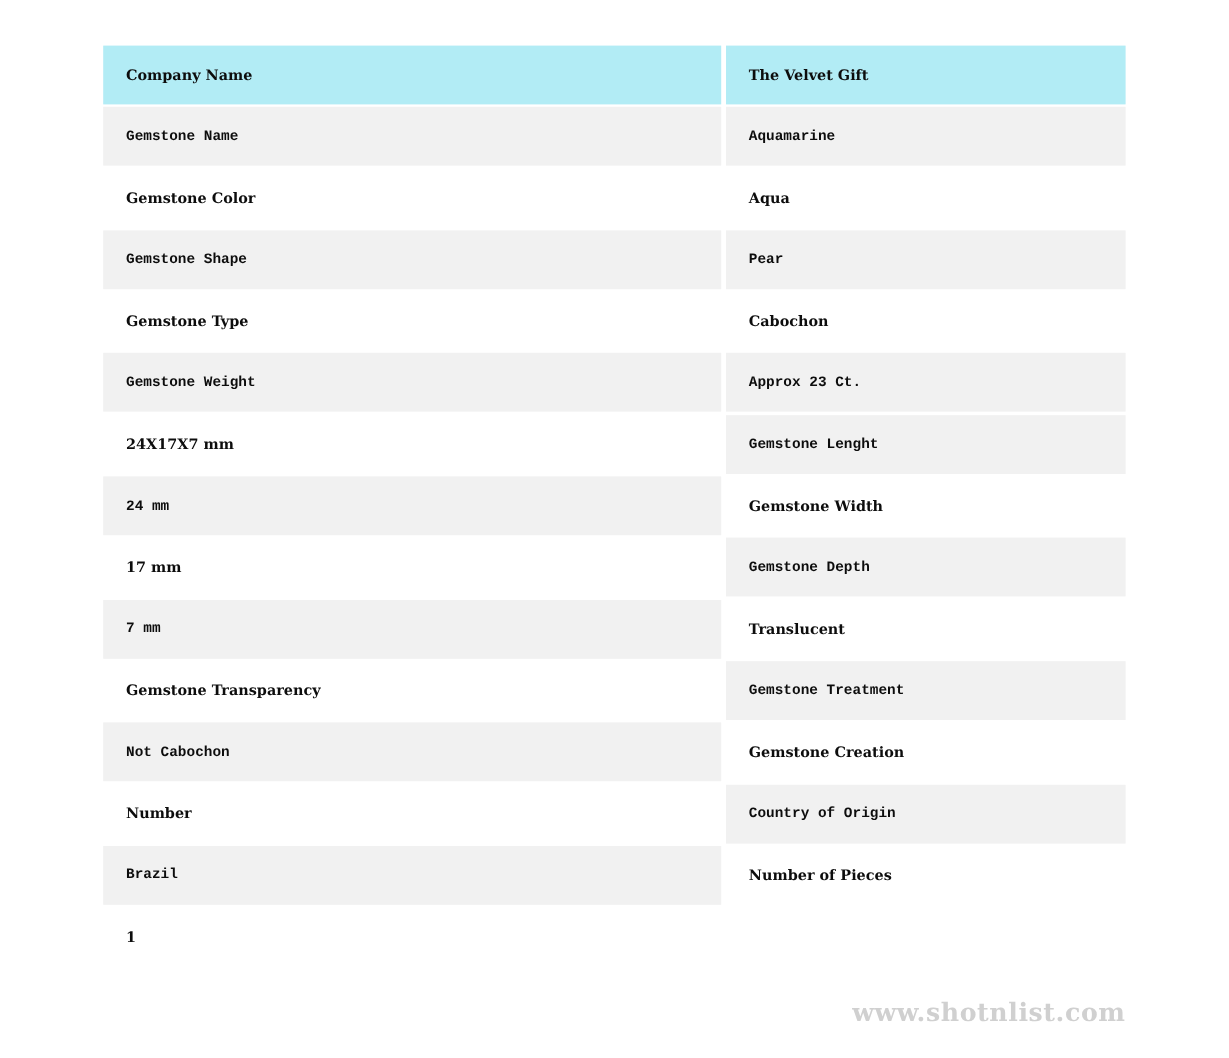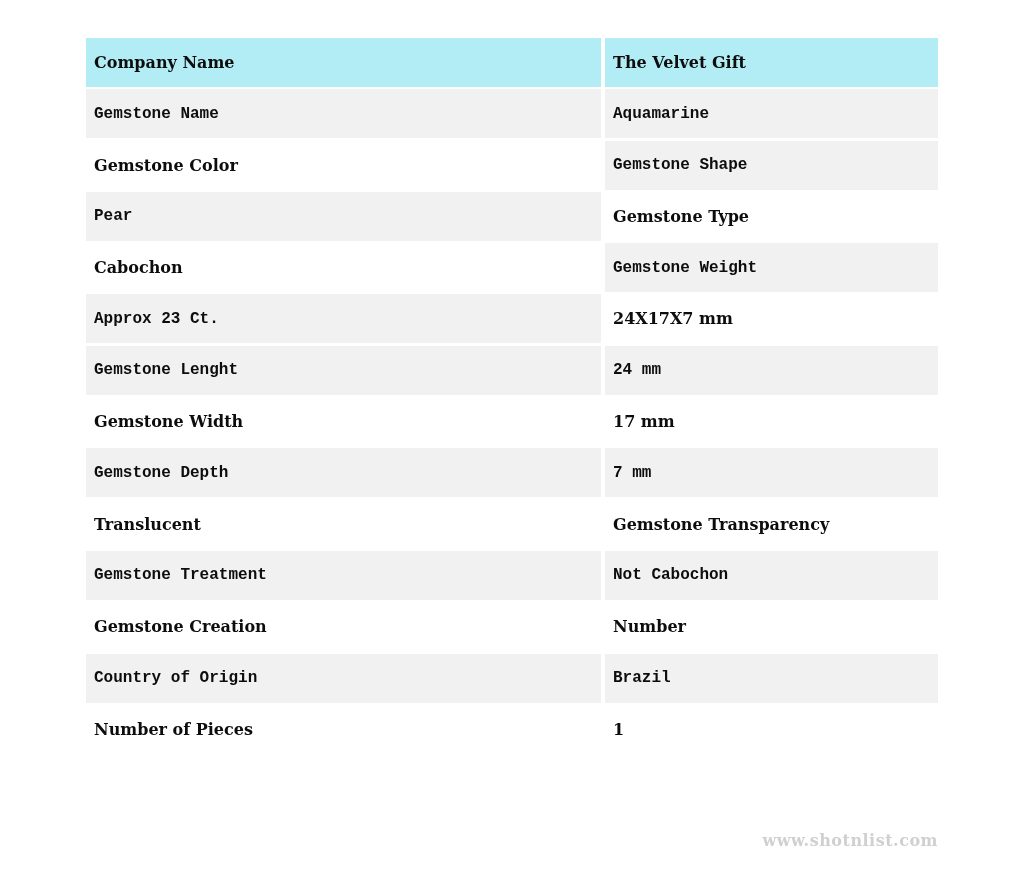--- a/index.html
+++ b/index.html
@@ -22,54 +22,55 @@
     display: grid;
     grid-template-columns: 515px 333px;
     column-gap: 4px;
     row-gap: 2.3px;
   }
   .cell {
     box-sizing: border-box;
     height: 49px;
     display: flex;
     align-items: center;
-    padding-left: 8px;
+    padding-left: 19px;
     font-weight: bold;
-    font-size: 16px;
+    font-size: 12px;
     color: var(--text-color, #0d0d0d);
     background: var(--plain-bg, #ffffff);
     white-space: nowrap;
     overflow: hidden;
   }
   .cell.alt {
     background: var(--alt-bg, #f1f1f1);
     font-family: Liberation Mono, monospace;
   }
   .cell.header {
     background: var(--header-bg, #b2ecf5);
   }
   .watermark {
     position: absolute;
     right: 86px;
     top: 831px;
     font-weight: bold;
-    font-size: 16px;
+    font-size: 21px;
     letter-spacing: 0.5px;
     color: var(--watermark-color, #d0d0d0);
   }
 </style>
 </head>
 <body style="--header-bg: #b2ecf5; --alt-bg: #f1f1f1; --plain-bg: #ffffff; --text-color: #0d0d0d; --watermark-color: #d0d0d0;">
 
 <div class="spec-table" id="spec-table">
     <div class="cell header">Company Name</div>
     <div class="cell header">The Velvet Gift</div>
     <div class="cell alt">Gemstone Name</div>
     <div class="cell alt">Aquamarine</div>
     <div class="cell ">Gemstone Color</div>
+    <div class="cell ">Aqua</div>
     <div class="cell alt">Gemstone Shape</div>
     <div class="cell alt">Pear</div>
     <div class="cell ">Gemstone Type</div>
     <div class="cell ">Cabochon</div>
     <div class="cell alt">Gemstone Weight</div>
     <div class="cell alt">Approx 23 Ct.</div>
     <div class="cell ">24X17X7 mm</div>
     <div class="cell alt">Gemstone Lenght</div>
     <div class="cell alt">24 mm</div>
     <div class="cell ">Gemstone Width</div>

